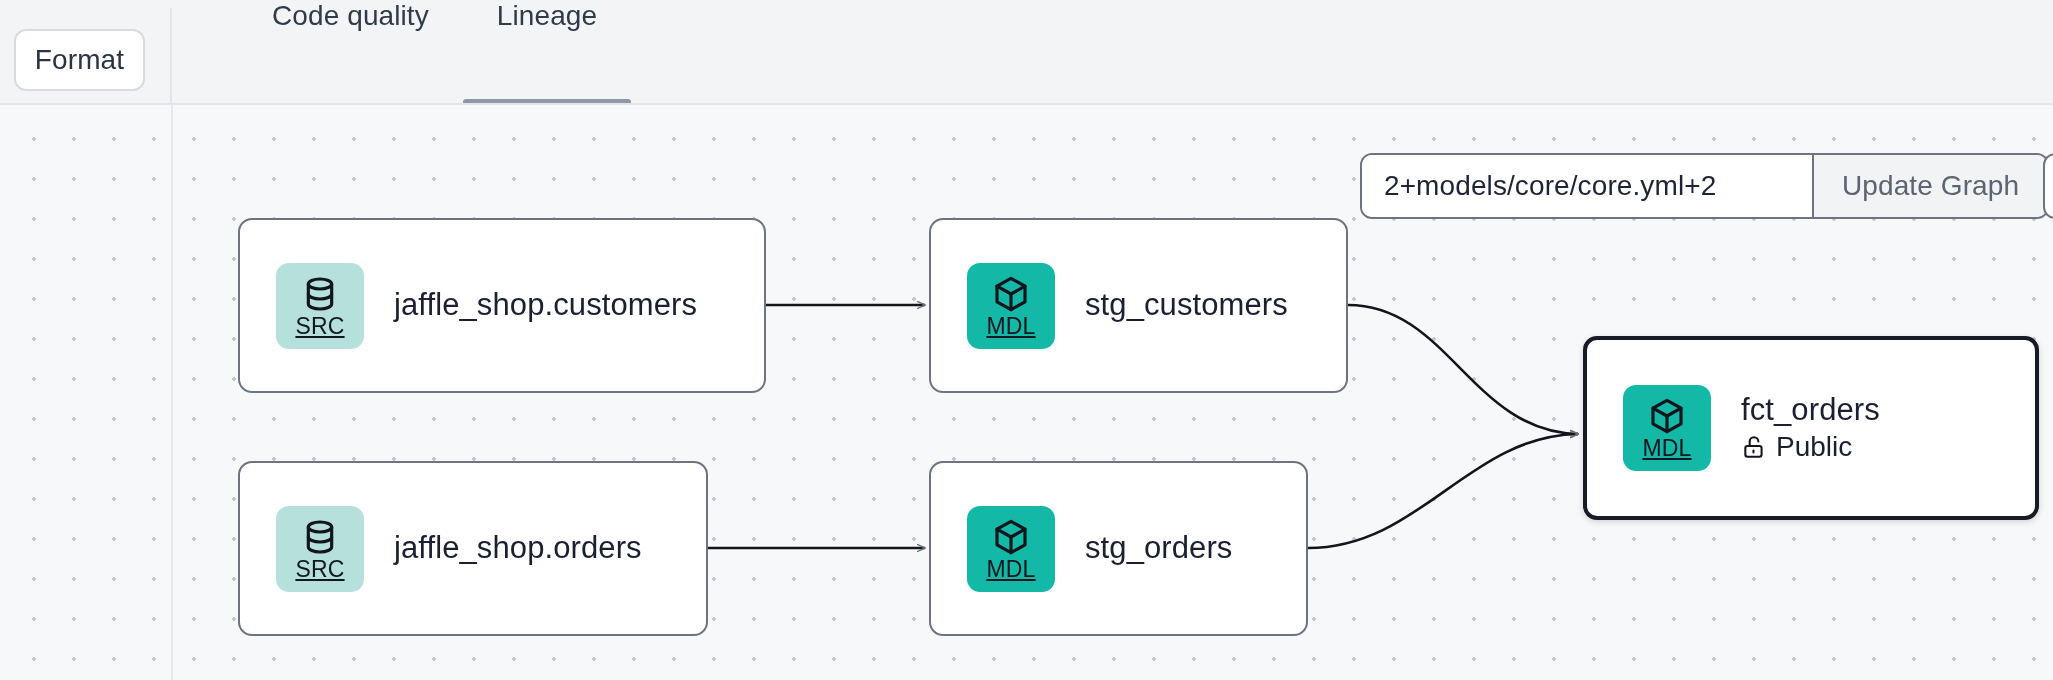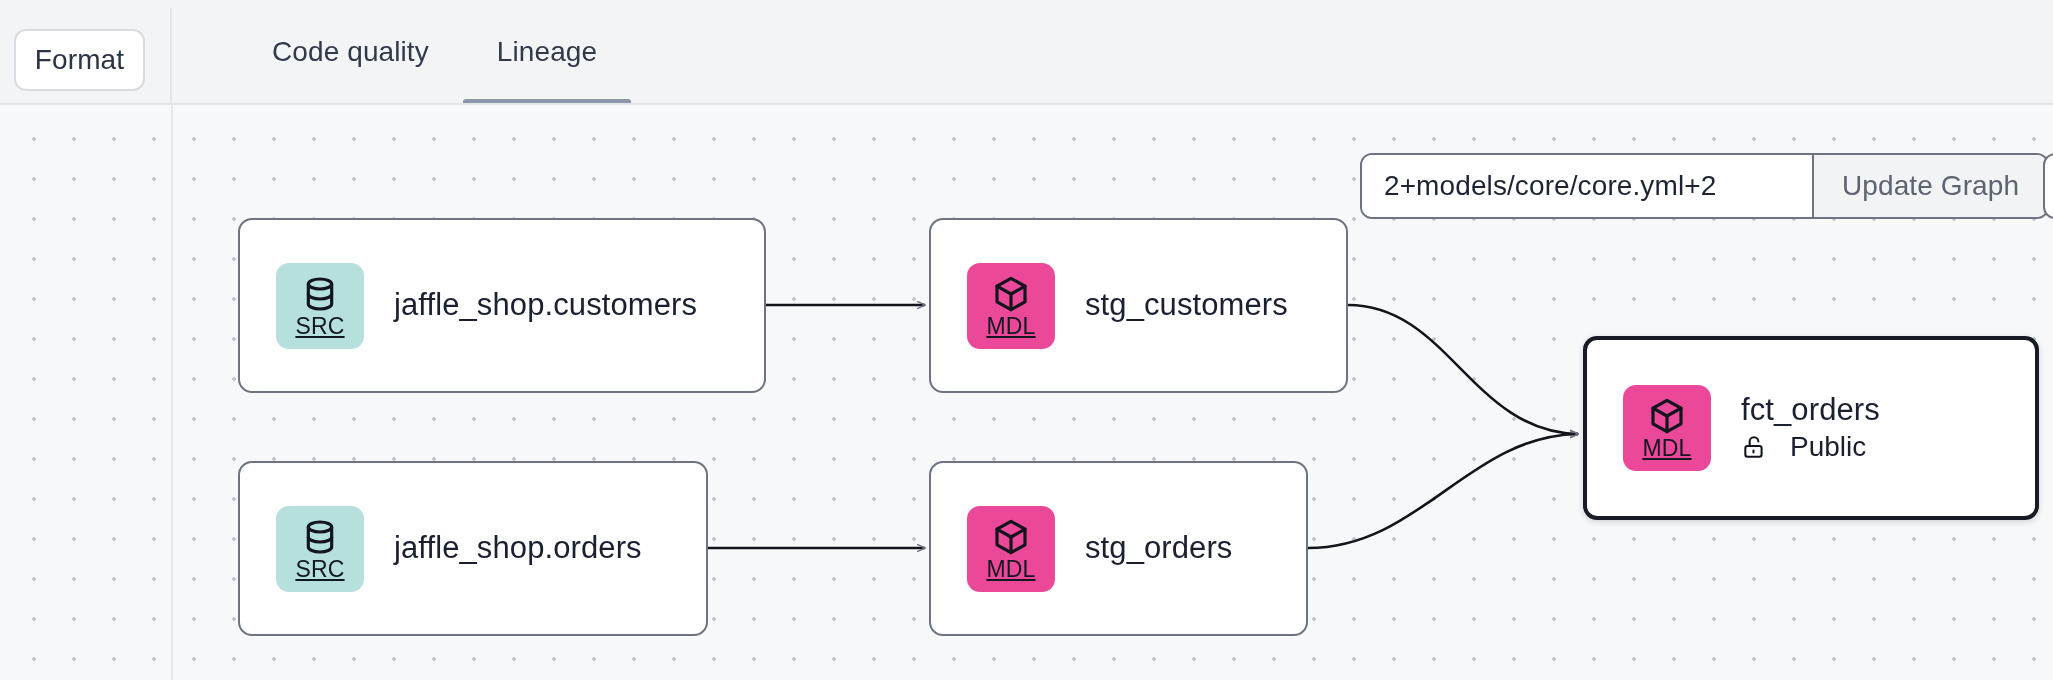--- a/index.html
+++ b/index.html
@@ -56,21 +56,20 @@
   .tabs {
     display: flex;
     align-items: flex-start;
     height: 104px;
     padding-left: 66px;
     gap: 0;
   }
   .tab {
     height: 104px;
     display: flex;
-    align-items: center;
     justify-content: center;
     font-size: 28px;
     color: #303a4b;
     cursor: pointer;
     position: relative;
     padding: 0 34px;
     letter-spacing: .1px;
   }
   .tab.active::after {
     content: "";
@@ -137,42 +136,42 @@
     height: 86px;
     border-radius: 13px;
     display: flex;
     flex-direction: column;
     align-items: center;
     justify-content: center;
     gap: 1px;
     flex: 0 0 auto;
   }
   .badge.src { background: #b5e0dc; }
-  .badge.mdl { background: #ec4899; }
+  .badge.mdl { background: #14b8a6; }
   .badge svg { display: block; }
   .badge-label {
     font-size: 23px;
     color: #13171f;
     line-height: 1;
     letter-spacing: .2px;
     text-decoration: underline;
   }
 
   .node-text { display: flex; flex-direction: column; gap: 4px; }
   .node-title {
     font-size: 31px;
     color: #1a2030;
     line-height: 1.12;
     white-space: nowrap;
     letter-spacing: .1px;
   }
   .node-sub {
     display: flex;
     align-items: center;
-    gap: 23px;
+    gap: 9px;
     font-size: 28px;
     color: #1a2030;
     white-space: nowrap;
   }
   .node-sub svg { display: block; flex: 0 0 auto; }
 
   
   .selector-group {
     position: absolute;
     display: flex;

